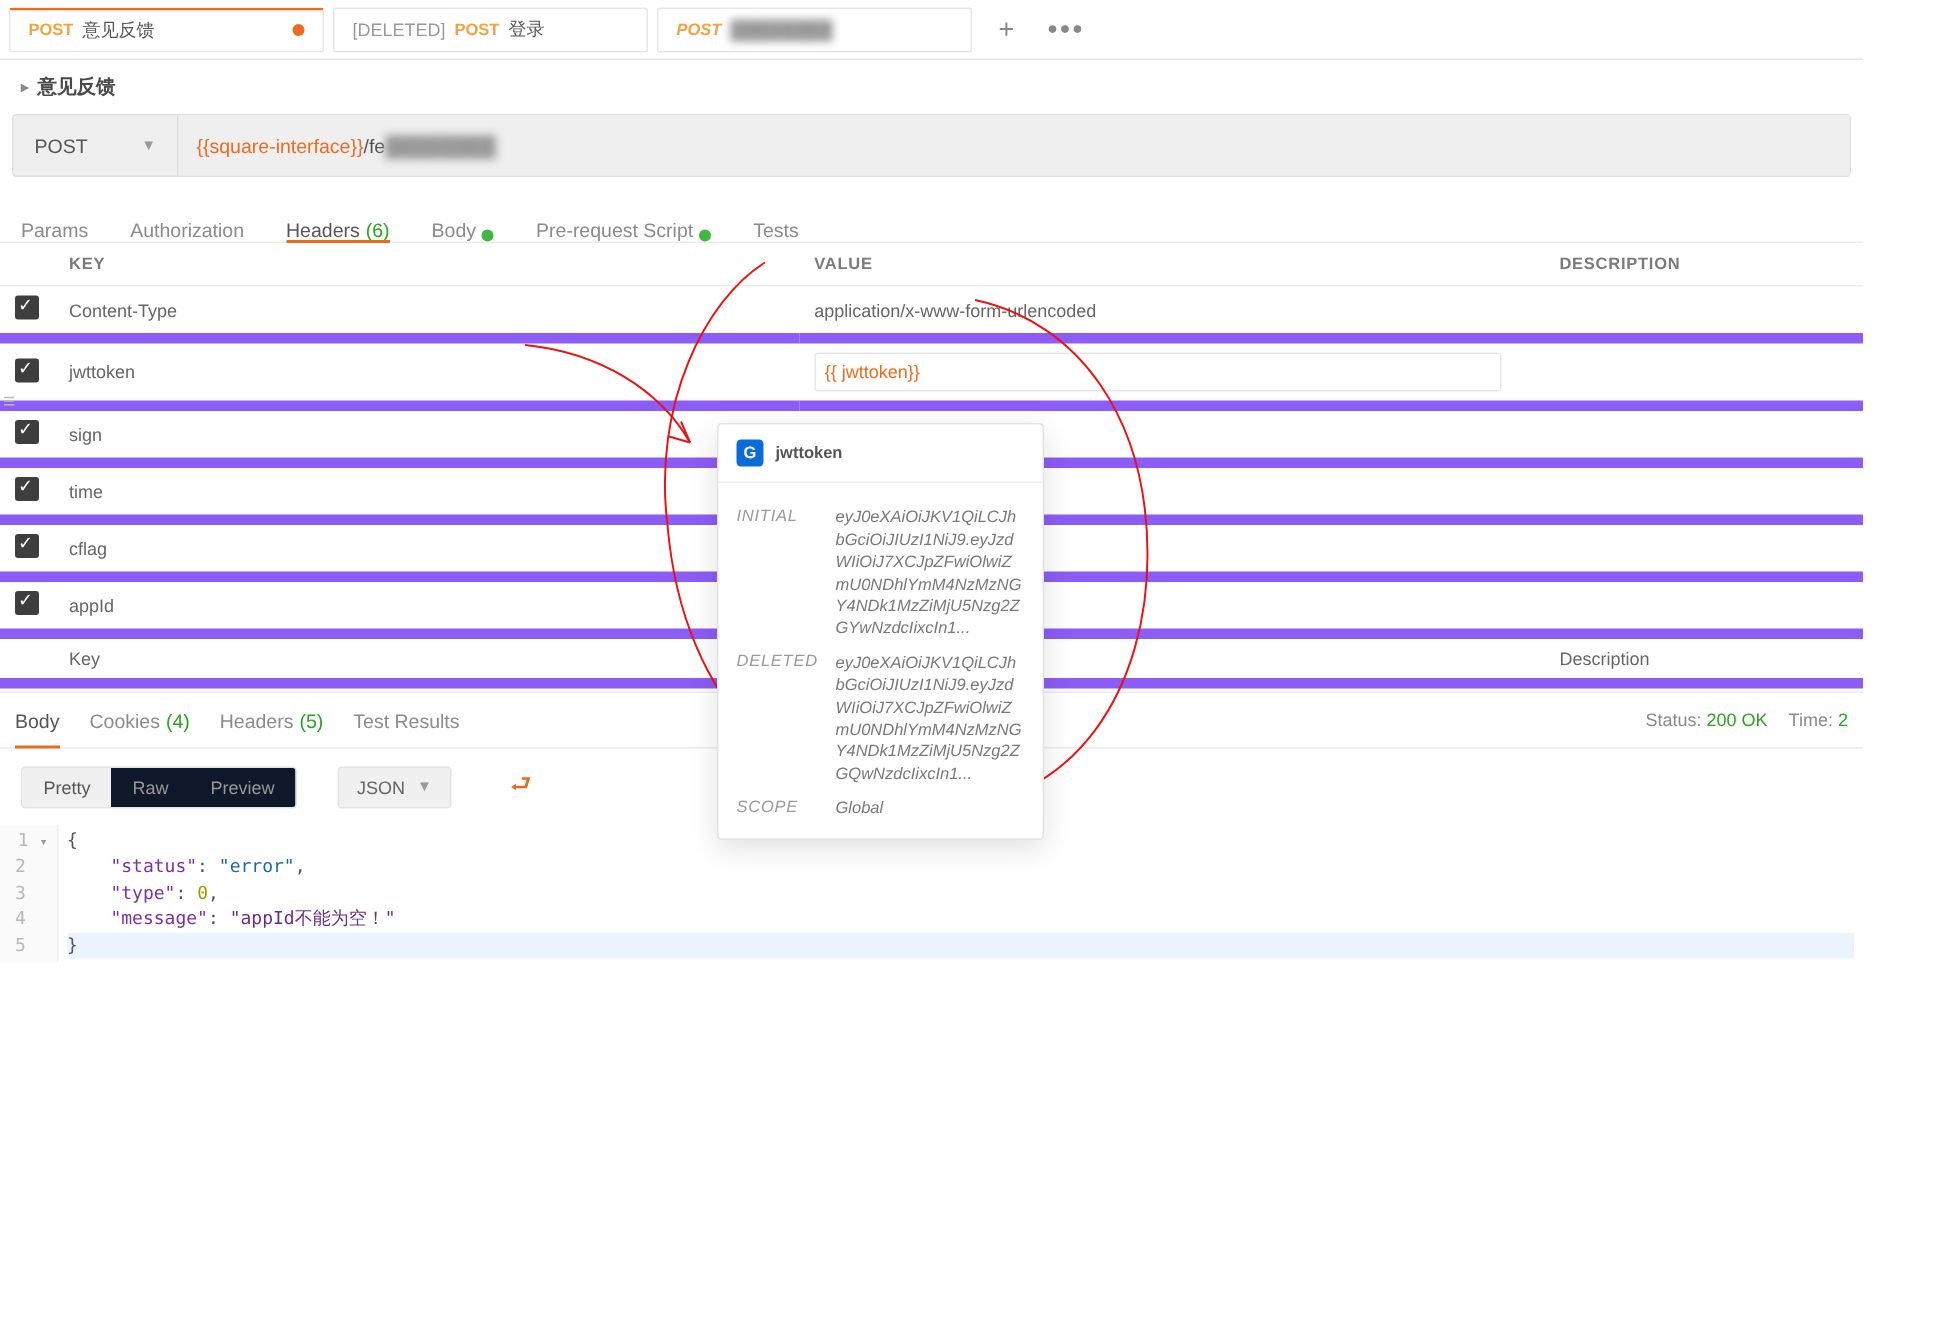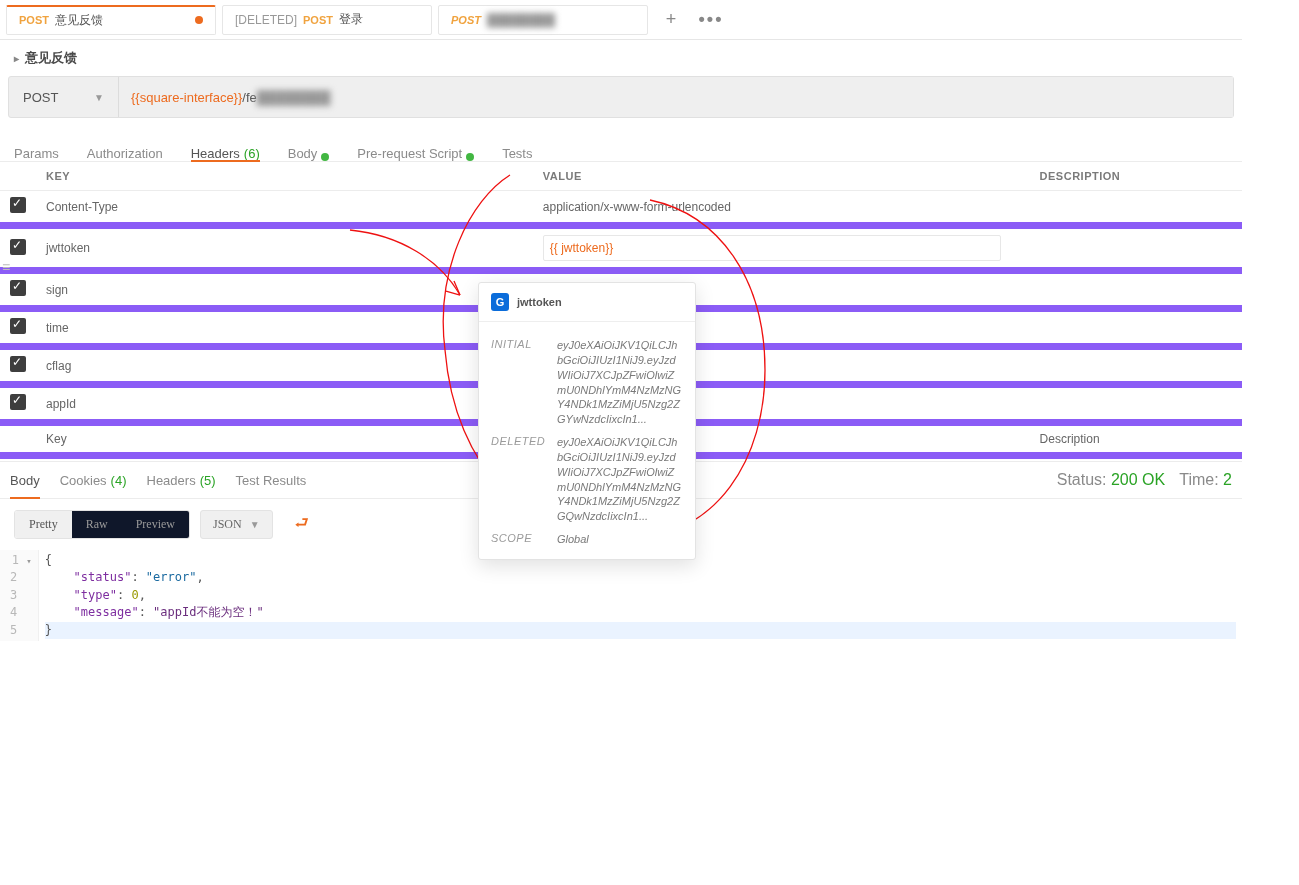--- a/index.html
+++ b/index.html
@@ -59,25 +59,25 @@
   .pop-body { padding: 8px 12px 12px 12px; }
   .pop-row { display:flex; gap:10px; margin-top:8px;font-style:italic; }
   .pop-label { width:56px; color:#9a9a9a; font-size:11px; letter-spacing:.5px; }
   .pop-val { flex:1; color:#797979; word-break:break-all; line-height:1.35; }
 
   
   .resp-tabs { display:flex; align-items:center; height: 38px; border-top:1px solid #ececec; border-bottom:1px solid #ececec; padding: 0 10px; margin-top: 2px; }
   .resp-tab { color:#8b8b8b; font-size:13px; margin-right:20px; cursor:pointer; display:flex; align-items:center; gap:4px; height:100%; }
   .resp-tab.active { color:#555; position:relative; }
   .resp-tab.active::after { content:""; position:absolute; left:0; right:0; bottom:-1px; height:2px; background:#ed6b1f; }
-  .resp-meta { margin-left:auto; font-size:16px; display:flex; gap:14px; color:#8a8a8a; }
+  .resp-meta { margin-left:auto; font-size:12px; display:flex; gap:14px; color:#8a8a8a; }
   .ok-green { color:#2aa325; }
 
   
-  .resp-tools { display:flex; align-items:center; gap:10px; padding: 8px 14px; font-family: Liberation Serif, serif; }
+  .resp-tools { display:flex; align-items:center; gap:27px; padding: 8px 14px; }
   .seg { display:flex; border:1px solid #e3e3e3; border-radius:3px; overflow:hidden; }
   .seg-item { padding:6px 14px; color:#999; font-size:12px; cursor:pointer; background:#0f172a; }
   .seg-item.active { background:#f0f0f0; color:#555; }
   .fmt-select { display:flex; align-items:center; gap:8px; padding:6px 12px; border:1px solid #e3e3e3; border-radius:3px; background:#f0f0f0; color:#666; font-size:12px; cursor:pointer; }
   .wrap-icon { margin-left:6px; color:#ed6b1f; font-size:16px; padding:4px 6px; border-radius:3px; cursor:pointer; }
 
   
   .code-wrap { display:flex; font-family: Menlo, Consolas, monospace; font-size:12px; }
   .gutter { background:#fafafa; text-align:right; color:#b8b8b8; padding:2px 6px 2px 10px; user-select:none; border-right:1px solid #f0f0f0; line-height:1.45; min-width:32px; }
   .gutter .fold { color:#999; font-size:9px; }

